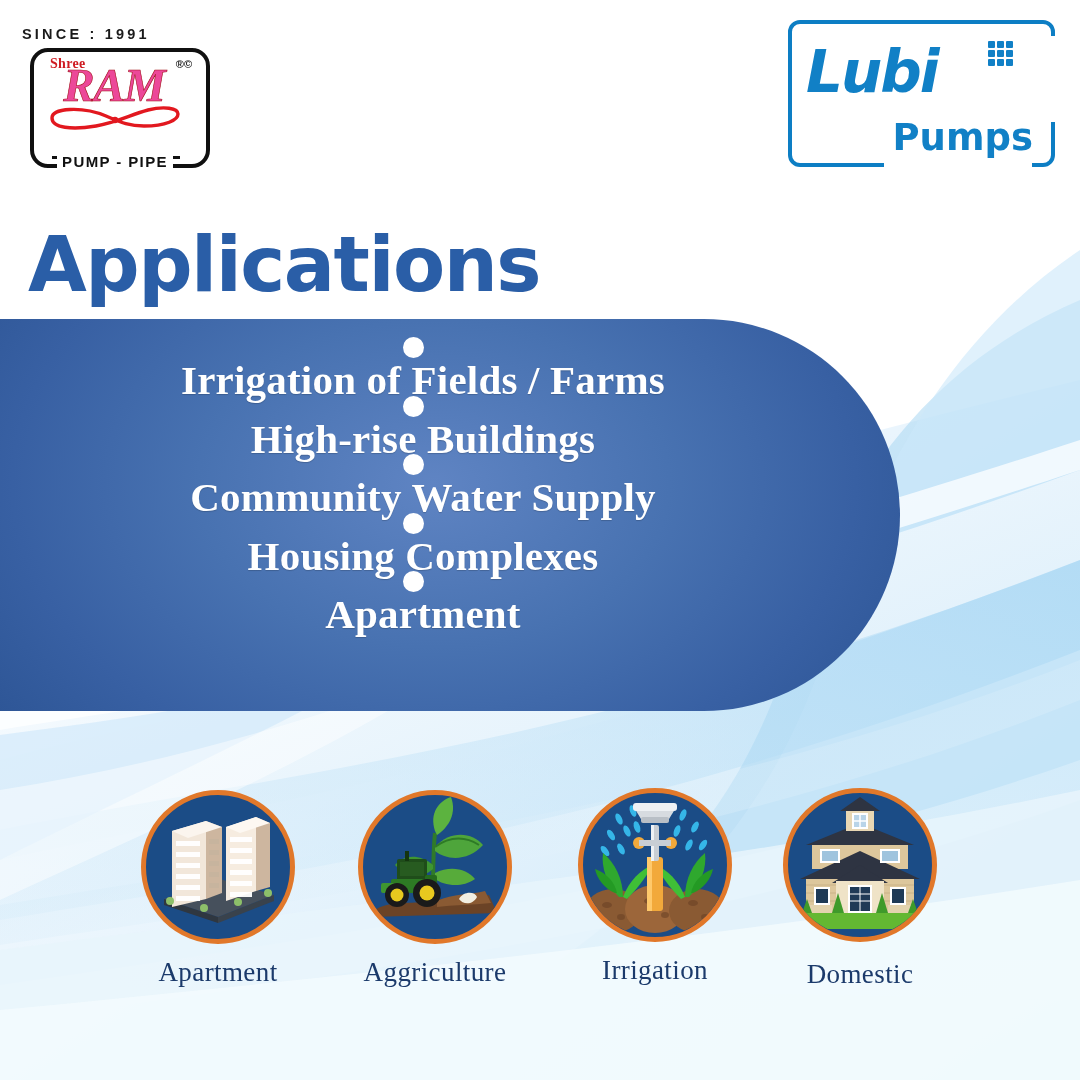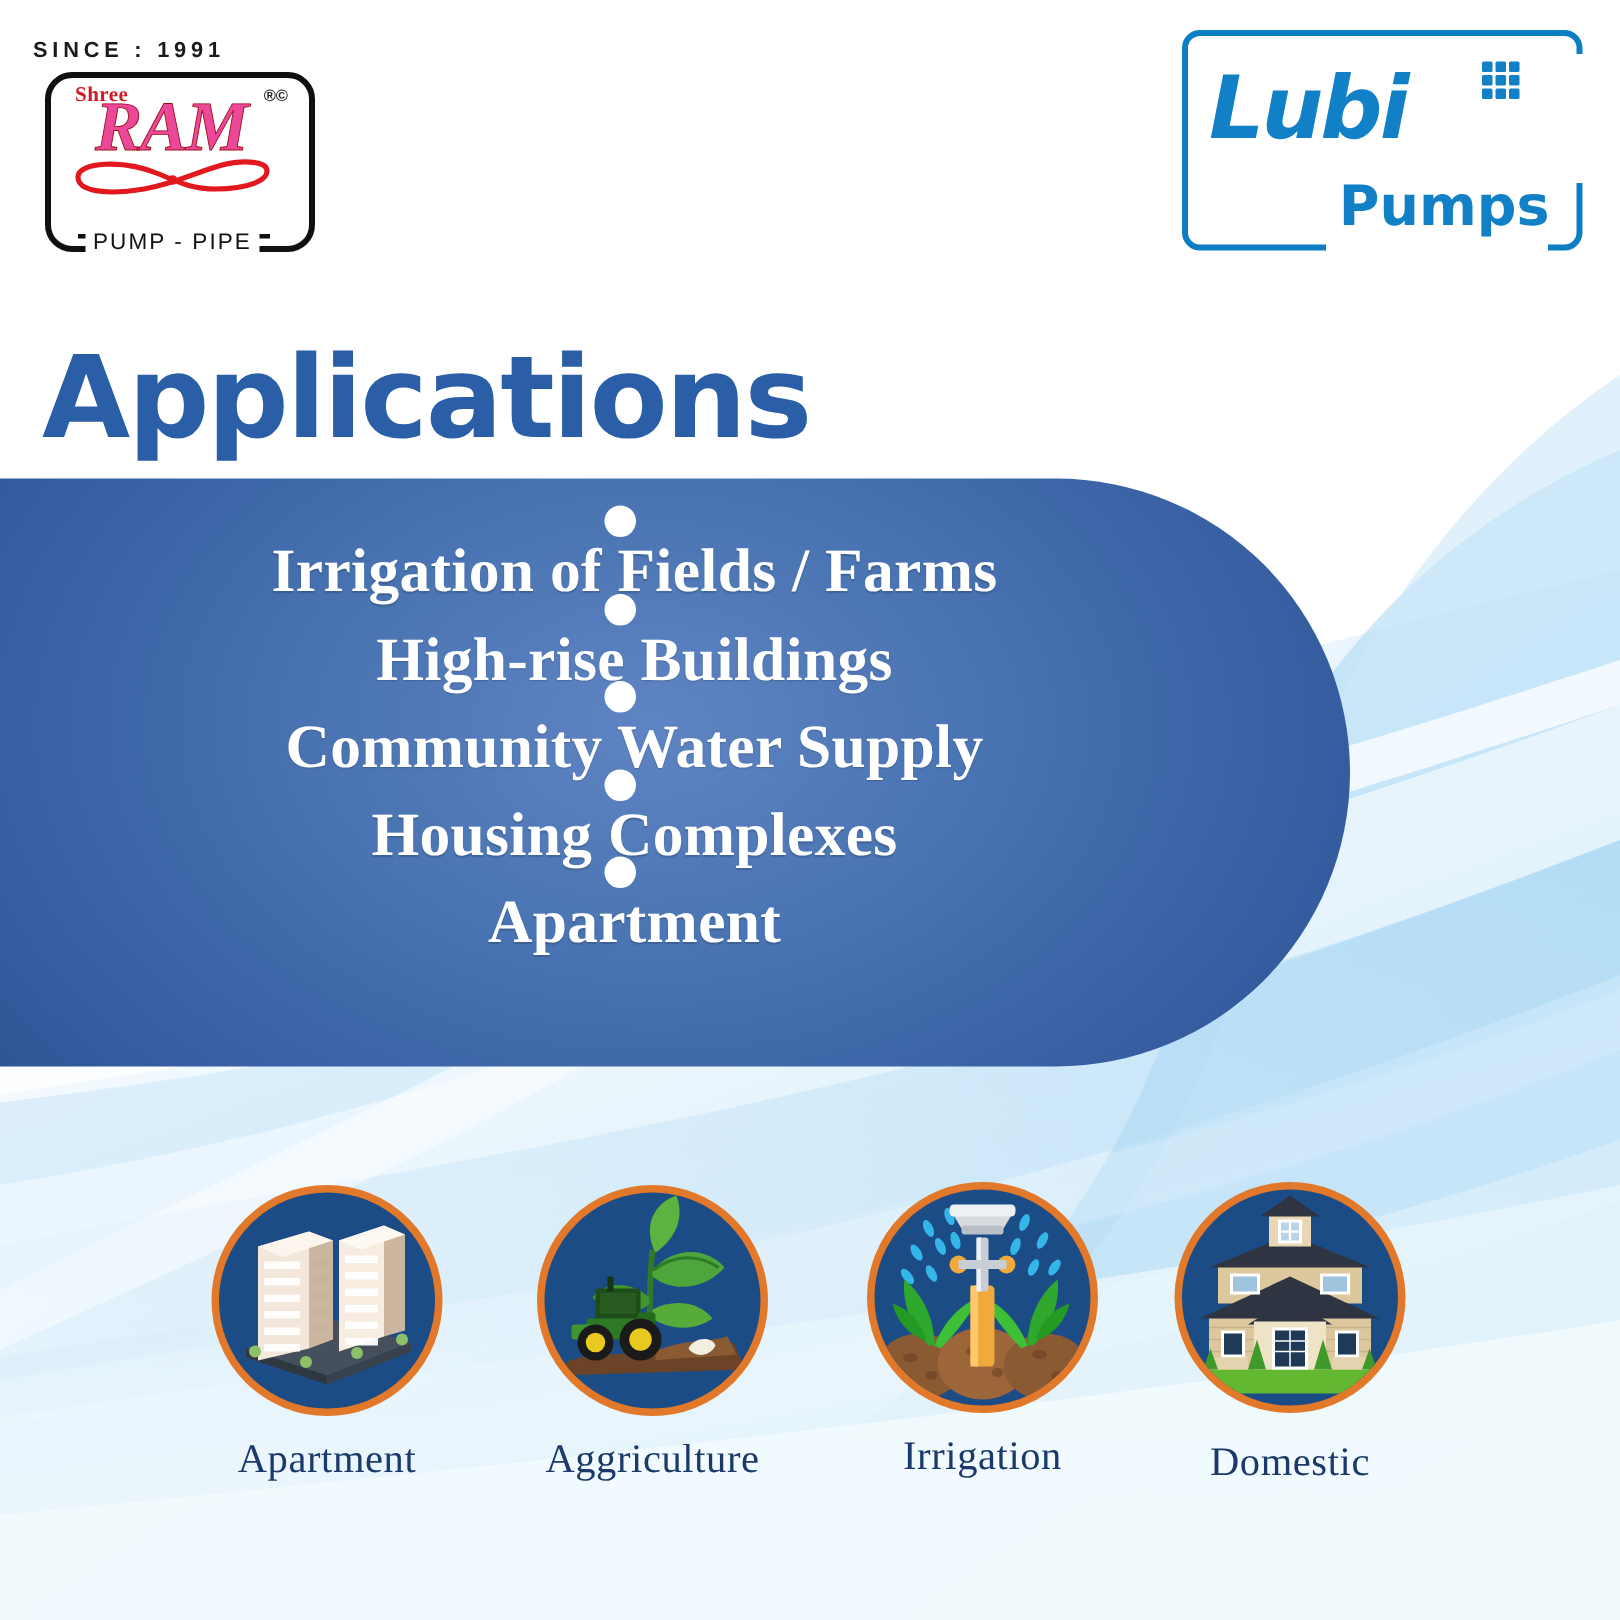--- a/index.html
+++ b/index.html
@@ -35,21 +35,21 @@
     font-size:47px;line-height:47px;color:#ec4899;letter-spacing:-1px;
     -webkit-text-stroke:0.6px #9e0d12;
   }
   .ram-rc{
     position:absolute;right:16px;top:32px;
     font-size:11px;color:#222;letter-spacing:0px;font-weight:600;
   }
   .ram-swirl{position:absolute;left:26px;top:78px;width:134px;height:26px;}
   .ram-pump{
     position:absolute;left:0;bottom:-7px;width:186px;text-align:center;
-    font-size:15px;font-weight:normal;letter-spacing:1.4px;color:#111;
+    font-size:15px;font-weight:bold;letter-spacing:1.4px;color:#111;
     background:transparent;
   }
   .ram-pump span{background:#fff;padding:0 5px;}
   .ram-rule{position:absolute;left:30px;bottom:4px;width:128px;height:3px;background:#111;}
 
   
   .lubi-logo{position:absolute;left:788px;top:20px;width:267px;height:147px;}
   .lubi-frame{
     position:absolute;left:0;top:0;right:0;bottom:0;
     border:4px solid #0d7ec4;border-radius:12px;

